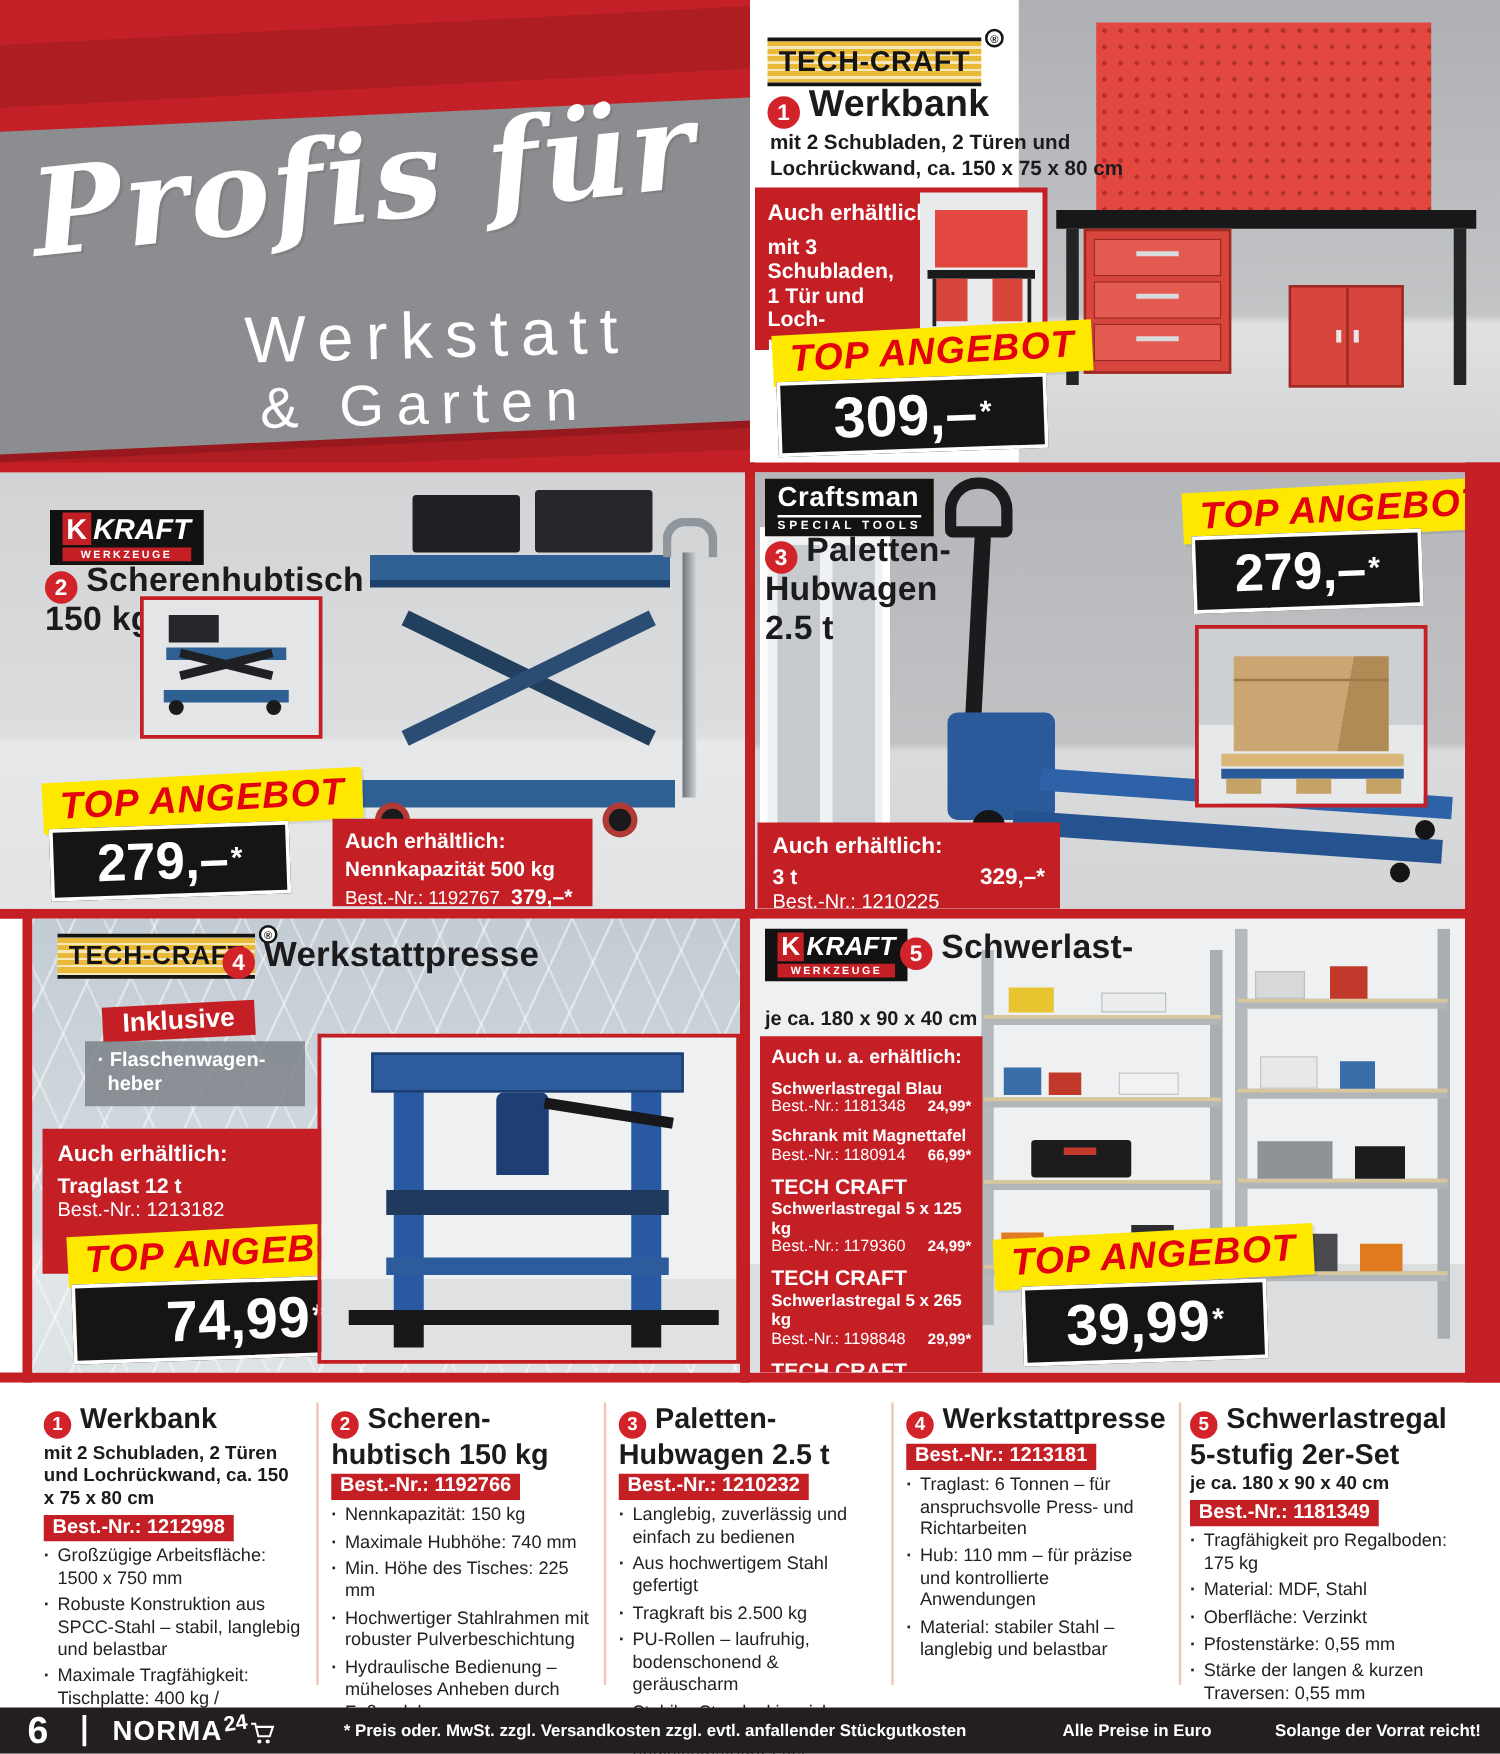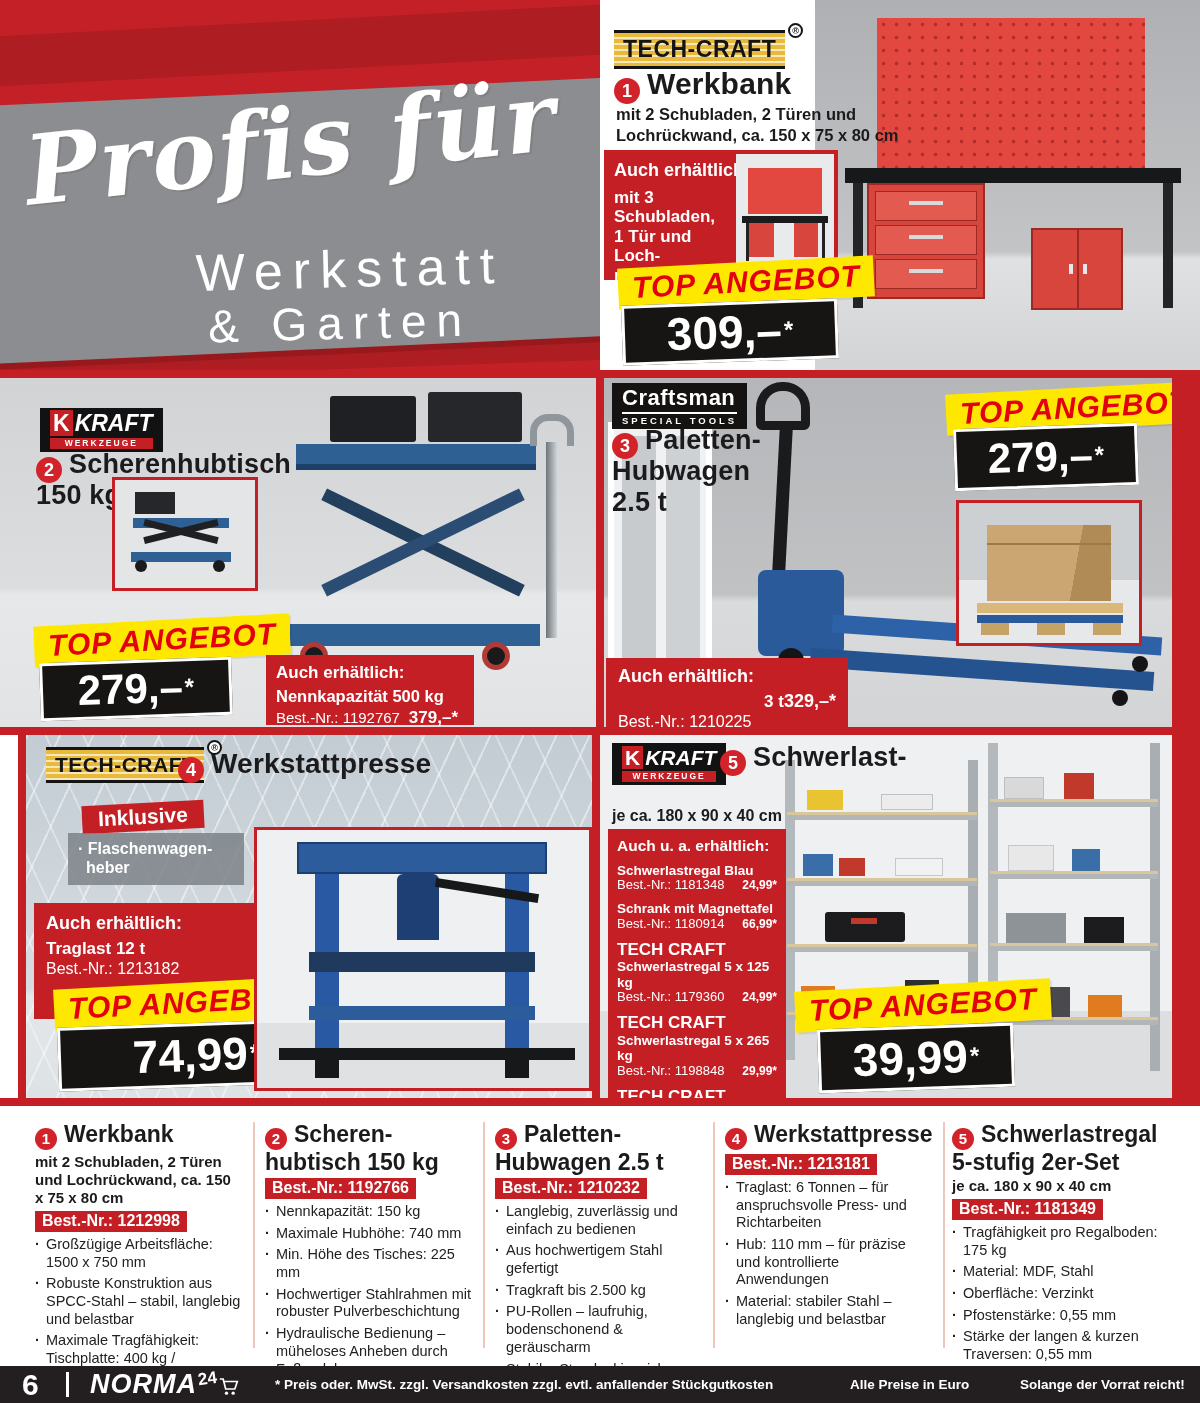--- a/index.html
+++ b/index.html
@@ -81,21 +81,21 @@
     padding:1px 7px 2px;margin:4px 0 4px}
   .spec-ul{list-style:none;font-size:14.5px;line-height:1.22;color:#222}
   .spec-ul li{padding-left:11px;position:relative;margin-bottom:4px}
   .spec-ul li::before{content:"·";position:absolute;left:0;font-weight:bold}
   .col-divider{position:absolute;top:1122px;height:226px;width:2px;background:#efc7bd}
 
   
   .footer{left:0;top:1366px;width:1200px;height:37px;background:#231f20;color:#fff}
   .footer .item{position:absolute;top:0;height:37px;display:flex;align-items:center}
   .page-num{font-size:30px;font-weight:bold}
-  .brand-name{font-size:27px;font-weight:bold;font-style:italic;letter-spacing:1px}
+  .brand-name{font-size:22px;font-weight:bold;letter-spacing:1px}
   .brand-sup{font-size:17px;font-weight:bold;transform:rotate(-8deg);margin-left:1px;margin-top:-12px;display:inline-block}
   .foot-note{font-size:13.5px;font-weight:bold}
 
   .divider-red{background:var(--redbox)}
 </style>
 </head>
 <body>
 
 <div class="page">
 
@@ -259,21 +259,21 @@
       <div class="shape" style="left:28px;top:22px;width:124px;height:76px;background:linear-gradient(100deg,#cba672 0 70%,#b08b55 70% 100%)"></div>
       <div class="shape" style="left:28px;top:40px;width:124px;height:2px;background:#9a7a48"></div>
       <div class="shape" style="left:18px;top:100px;width:146px;height:10px;background:#d9b87a"></div>
       <div class="shape" style="left:18px;top:112px;width:146px;height:8px;background:#2a5a9a"></div>
       <div class="shape" style="left:22px;top:120px;width:28px;height:12px;background:#c5a265"></div>
       <div class="shape" style="left:78px;top:120px;width:28px;height:12px;background:#c5a265"></div>
       <div class="shape" style="left:134px;top:120px;width:28px;height:12px;background:#c5a265"></div>
     </div>
     <div class="abs altbox" style="left:2px;top:280px;width:242px;height:69px;padding:7px 12px">
       <div class="alt-label" style="font-size:18px;margin-bottom:2px">Auch erhältlich:</div>
-      <div style="display:flex;justify-content:flex-end;align-items:baseline">
+      <div style="display:flex;justify-content:space-between;align-items:baseline">
         <span class="b" style="font-size:17px">3 t</span>
         <span class="altprice" style="font-size:18px">329,–*</span>
       </div>
       <div class="altnr" style="font-size:16px">Best.-Nr.: 1210225</div>
     </div>
   </div>
 
   <div class="abs scene" style="left:26px;top:735px;width:566px;height:363px;background:
       repeating-linear-gradient(115deg,rgba(255,255,255,.45) 0 2px,transparent 2px 30px),
       repeating-linear-gradient(65deg,rgba(255,255,255,.35) 0 2px,transparent 2px 34px),

